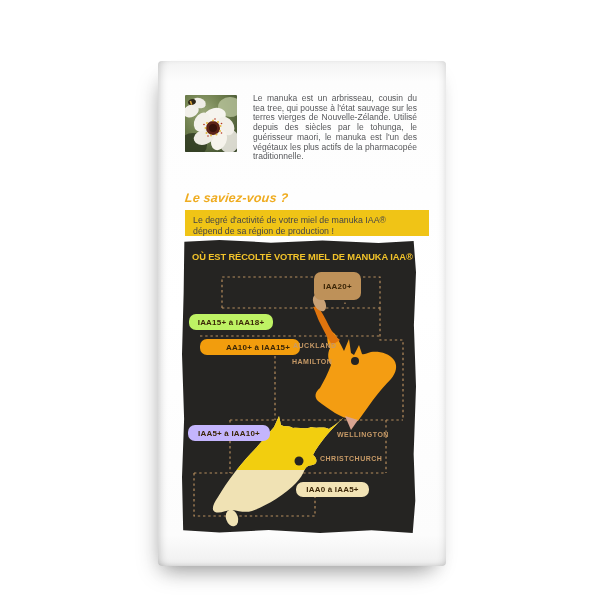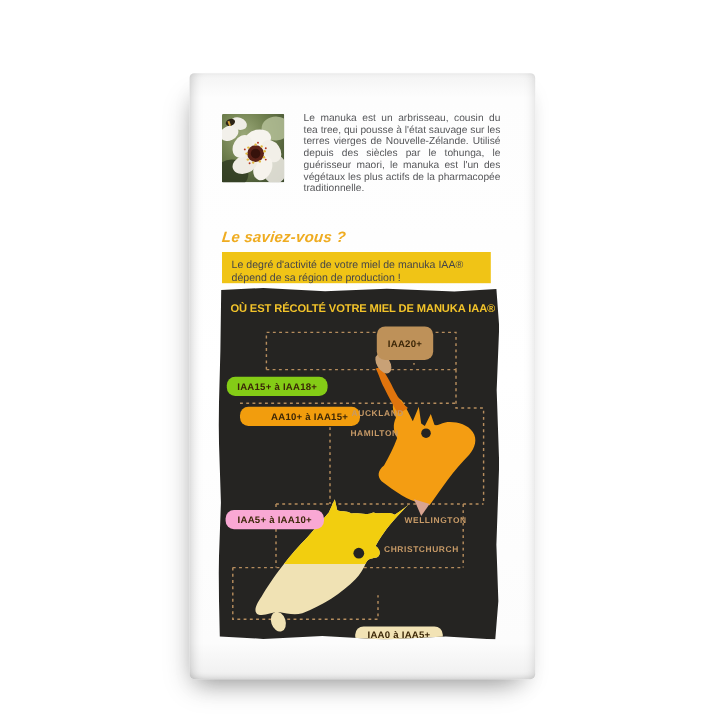--- a/index.html
+++ b/index.html
@@ -32,45 +32,45 @@
   
   .saviez{
     position:absolute;left:27px;top:130px;
     font-size:12.5px;font-weight:700;font-style:italic;color:#efac21;
     transform:skewX(-6deg);letter-spacing:0.2px;
   }
   
   .banner{
     position:absolute;left:27px;top:149px;width:216px;height:17px;
     background:#f0c416;color:#454548;font-size:8.8px;line-height:10.5px;
-    padding:5px 0 4px 8px;
+    padding:5px 20px 4px 8px;
   }
   
   .panel{
     position:absolute;left:24px;top:179px;width:234px;height:293px;
     background:#252422;color:#c79a67;
     clip-path:polygon(1% 0.6%,16% 0%,38% 0.9%,60% 0.2%,84% 1%,99% 0.3%,100% 11%,99.1% 29%,100% 50%,99% 73%,99.7% 89%,98.6% 100%,81% 99.1%,59% 100%,37% 99%,16% 99.8%,0.5% 99.1%,0% 81%,0.9% 61%,0% 39%,0.7% 18%);
   }
   .panel-title{
     position:absolute;left:10px;top:12px;width:216px;
     font-size:9.3px;font-weight:700;letter-spacing:-0.1px;white-space:nowrap;
     color:#f2c32a;
   }
   .map-svg{position:absolute;left:0;top:0;}
   
   .zone-badge{
     position:absolute;font-size:8px;font-weight:700;color:#3b2607;
     border-radius:7px;text-align:center;letter-spacing:0.2px;
     display:flex;align-items:center;justify-content:center;white-space:nowrap;
   }
   .badge-iaa20   {left:132px;top:32px; width:47px;height:28px;background:#be9159;}
-  .badge-iaa1518 {left:7px;  top:74px; width:84px;height:16px;background:#84cc16;}
+  .badge-iaa1518 {left:7px;  top:74px; width:84px;height:16px;background:#bef264;}
   .badge-iaa1015 {left:18px; top:99px; width:84px;height:16px;background:#f29d0d;padding-left:16px;}
-  .badge-iaa510  {left:6px;  top:185px;width:82px;height:16px;background:#f9a8d4;}
-  .badge-iaa05   {left:114px;top:242px;width:73px;height:15px;background:#f2e3b5;margin-top:40px;}
+  .badge-iaa510  {left:6px;  top:185px;width:82px;height:16px;background:#c4b5fd;}
+  .badge-iaa05   {left:114px;top:242px;width:73px;height:15px;background:#f2e3b5;}
   
   .city{
     position:absolute;font-size:7px;font-weight:700;letter-spacing:0.5px;
     color:#c79a67;white-space:nowrap;
   }
   .city-auckland    {left:111px;top:102px;}
   .city-hamilton    {left:110px;top:118px;}
   .city-wellington  {left:155px;top:191px;}
   .city-christchurch{left:138px;top:215px;}
 </style>

